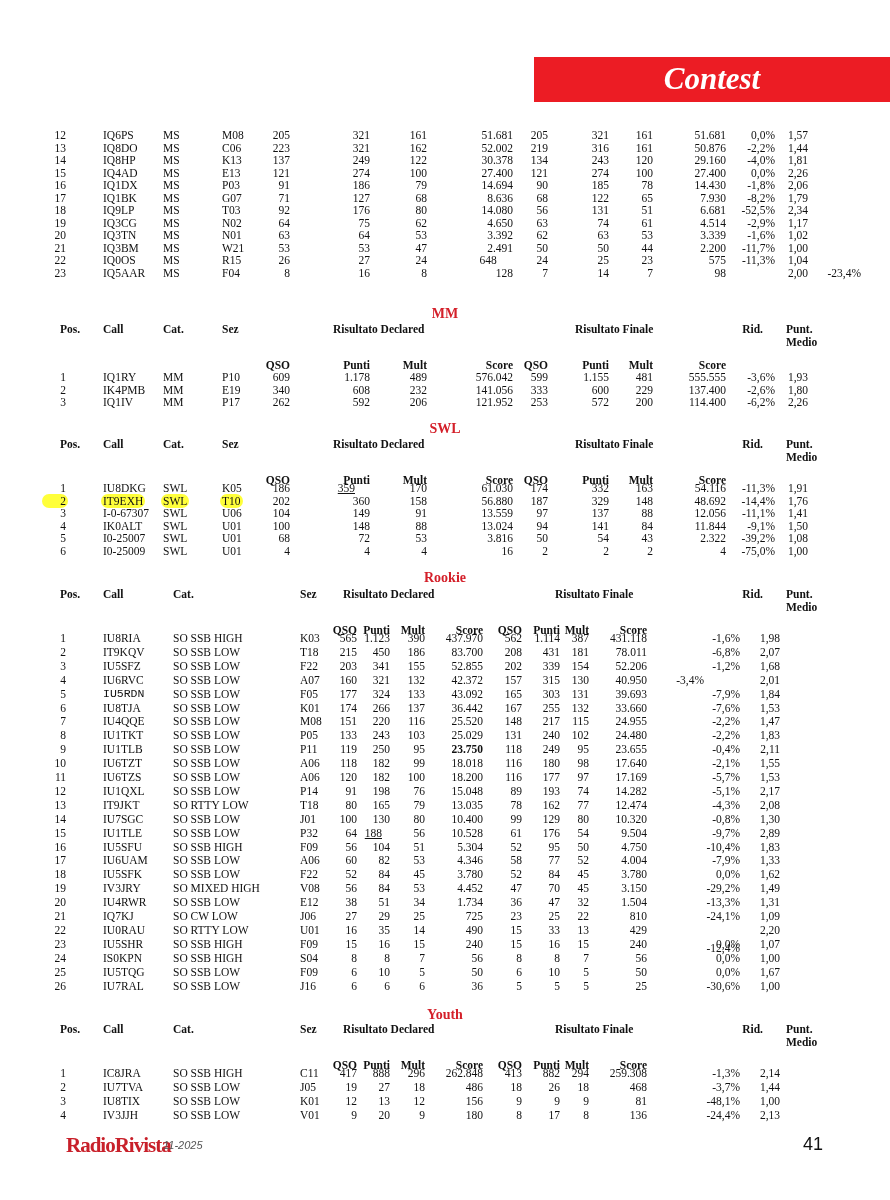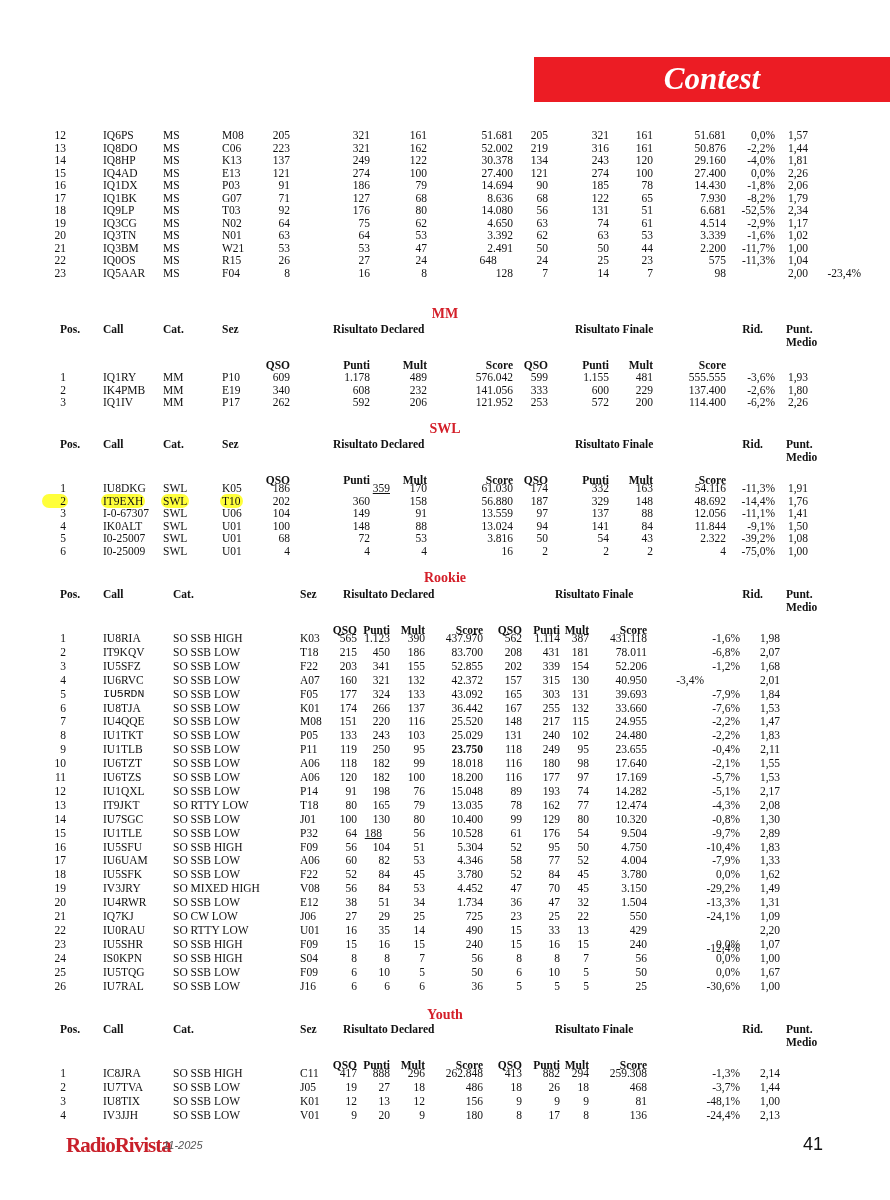--- a/index.html
+++ b/index.html
@@ -318,21 +318,21 @@
       <span class="c r" style="left: 569px; width: 40px;">Punti</span>
       <span class="c r" style="left: 615px; width: 38px;">Mult</span>
       <span class="c r" style="left: 666px; width: 60px;">Score</span>
     </div>
     <div class="row" style="top: 481px;">
       <span class="c r" style="left: 44px; width: 22px;">1</span>
       <span class="c" style="left: 103px;">IU8DKG</span>
       <span class="c" style="left: 163px;">SWL</span>
       <span class="c" style="left: 222px;">K05</span>
       <span class="c r" style="left: 258px; width: 32px;">186</span>
-      <span class="c r" style="left: 358px; width: 32px; text-decoration: underline;">359</span>
+      <span class="c r" style="left: 323px; width: 32px; text-decoration: underline;">359</span>
       <span class="c r" style="left: 395px; width: 32px;">170</span>
       <span class="c r" style="left: 463px; width: 50px;">61.030</span>
       <span class="c r" style="left: 520px; width: 28px;">174</span>
       <span class="c r" style="left: 579px; width: 30px;">332</span>
       <span class="c r" style="left: 625px; width: 28px;">163</span>
       <span class="c r" style="left: 676px; width: 50px;">54.116</span>
       <span class="c r" style="left: 735px; width: 40px;">-11,3%</span>
       <span class="c r" style="left: 778px; width: 30px;">1,91</span>
     </div>
     <div class="row" style="top: 493.5px;">
@@ -764,21 +764,21 @@
       <span class="c" style="left: 103px;">IQ7KJ</span>
       <span class="c" style="left: 173px; text-align: center;">SO CW LOW</span>
       <span class="c" style="left: 300px;">J06</span>
       <span class="c r" style="left: 329px; width: 28px;">27</span>
       <span class="c r" style="left: 360px; width: 30px;">29</span>
       <span class="c r" style="left: 397px; width: 28px;">25</span>
       <span class="c r" style="left: 433px; width: 50px;">725</span>
       <span class="c r" style="left: 494px; width: 28px;">23</span>
       <span class="c r" style="left: 530px; width: 30px;">25</span>
       <span class="c r" style="left: 561px; width: 28px;">22</span>
-      <span class="c r" style="left: 597px; width: 50px;">550</span>
+      <span class="c r" style="left: 597px; width: 50px;">810</span>
       <span class="c r" style="left: 700px; width: 40px;">-24,1%</span>
       <span class="c r" style="left: 750px; width: 30px;">1,09</span>
     </div>
     <div class="row" style="top: 922.9px;">
       <span class="c r" style="left: 44px; width: 22px;">22</span>
       <span class="c" style="left: 103px;">IU0RAU</span>
       <span class="c" style="left: 173px;">SO RTTY LOW</span>
       <span class="c" style="left: 300px;">U01</span>
       <span class="c r" style="left: 329px; width: 28px;">16</span>
       <span class="c r" style="left: 360px; width: 30px;">35</span>

